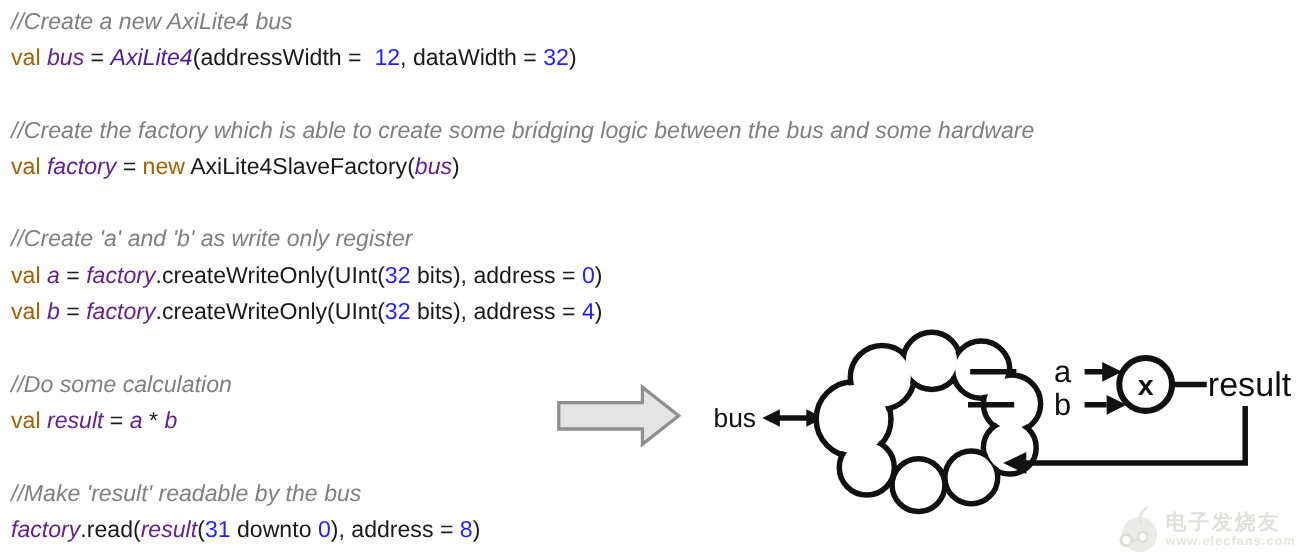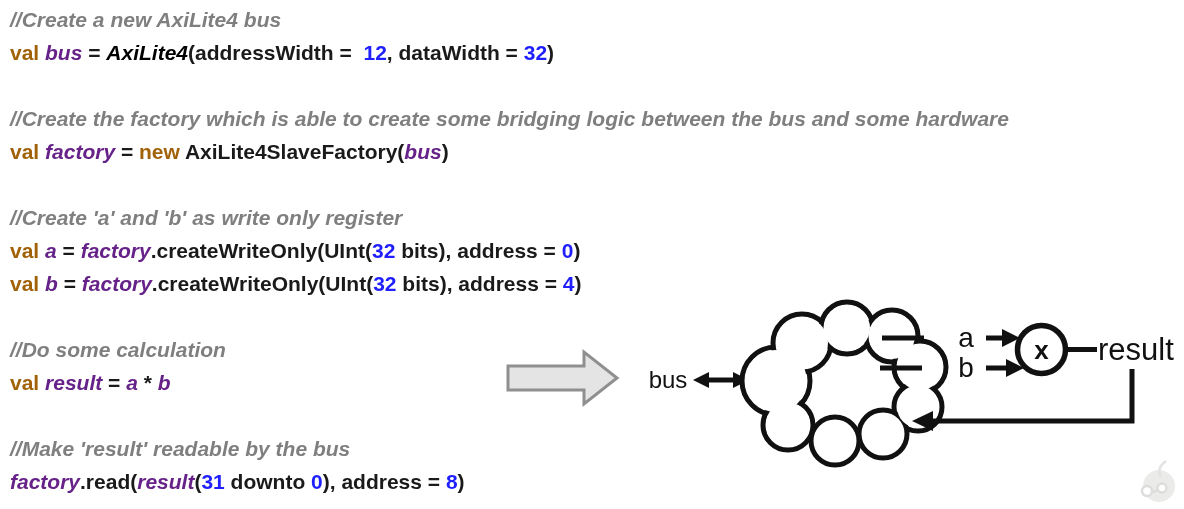--- a/index.html
+++ b/index.html
@@ -2,28 +2,28 @@
 <html><head>
 <meta charset="utf-8">
 <style>
   html,body{margin:0;padding:0;background:#ffffff;}
   body{width:1184px;height:509px;position:relative;overflow:hidden;
        font-family:"Liberation Sans",sans-serif;}
 
   
   .code-block{position:absolute;left:10px;top:3px;white-space:pre;
               font-family:"Liberation Sans",sans-serif;
-              font-size:21px;font-weight:700;}
+              font-size:21px;font-weight:400;}
   .code-line{height:33px;line-height:33px;}
   .s-c{color:#7f7f7f;font-style:italic;}   
   .s-k{color:#a16207;}                     
   .s-v{color:#662288;font-style:italic;}   
   .s-p{color:#1a1a1a;}                     
   .s-n{color:#1f1fff;margin-top:44px;}                     
-  .s-t{color:#000000;font-style:italic;}   
+  .s-t{color:#4c1d95;font-style:italic;}   
 
   
   .diagram{position:absolute;left:500px;top:295px;width:684px;height:180px;}
   .diagram text{font-family:"Liberation Sans",sans-serif;fill:#111;}
 
   
   .watermark{position:absolute;right:6px;bottom:4px;display:flex;
              align-items:center;gap:5px;}
   .wm-text{display:flex;flex-direction:column;line-height:1.05;}
   .wm-title{font-size:19px;font-weight:700;letter-spacing:2px;color:#e0e0de;}
@@ -97,13 +97,17 @@
 </svg>
 
 <div class="watermark">
   <svg width="40" height="46" viewBox="0 0 40 46">
     <circle cx="21" cy="27" r="16" fill="#ebebe9"></circle>
     <path d="M28,2 q-10,7 -5,16" fill="none" stroke="#e3e3e1" stroke-width="2.5"></path>
     <circle cx="9" cy="32" r="5" fill="#ffffff" stroke="#dddddb" stroke-width="2.5"></circle>
     <circle cx="24" cy="29" r="4.5" fill="#ffffff" stroke="#dddddb" stroke-width="2.5"></circle>
     <line x1="13" y1="34" x2="20" y2="31" stroke="#dddddb" stroke-width="2.5"></line>
   </svg>
+  <div class="wm-text">
+    <span class="wm-title">电子发烧友</span>
+    <span class="wm-url">www.elecfans.com</span>
+  </div>
 </div>
 
 </body></html>

